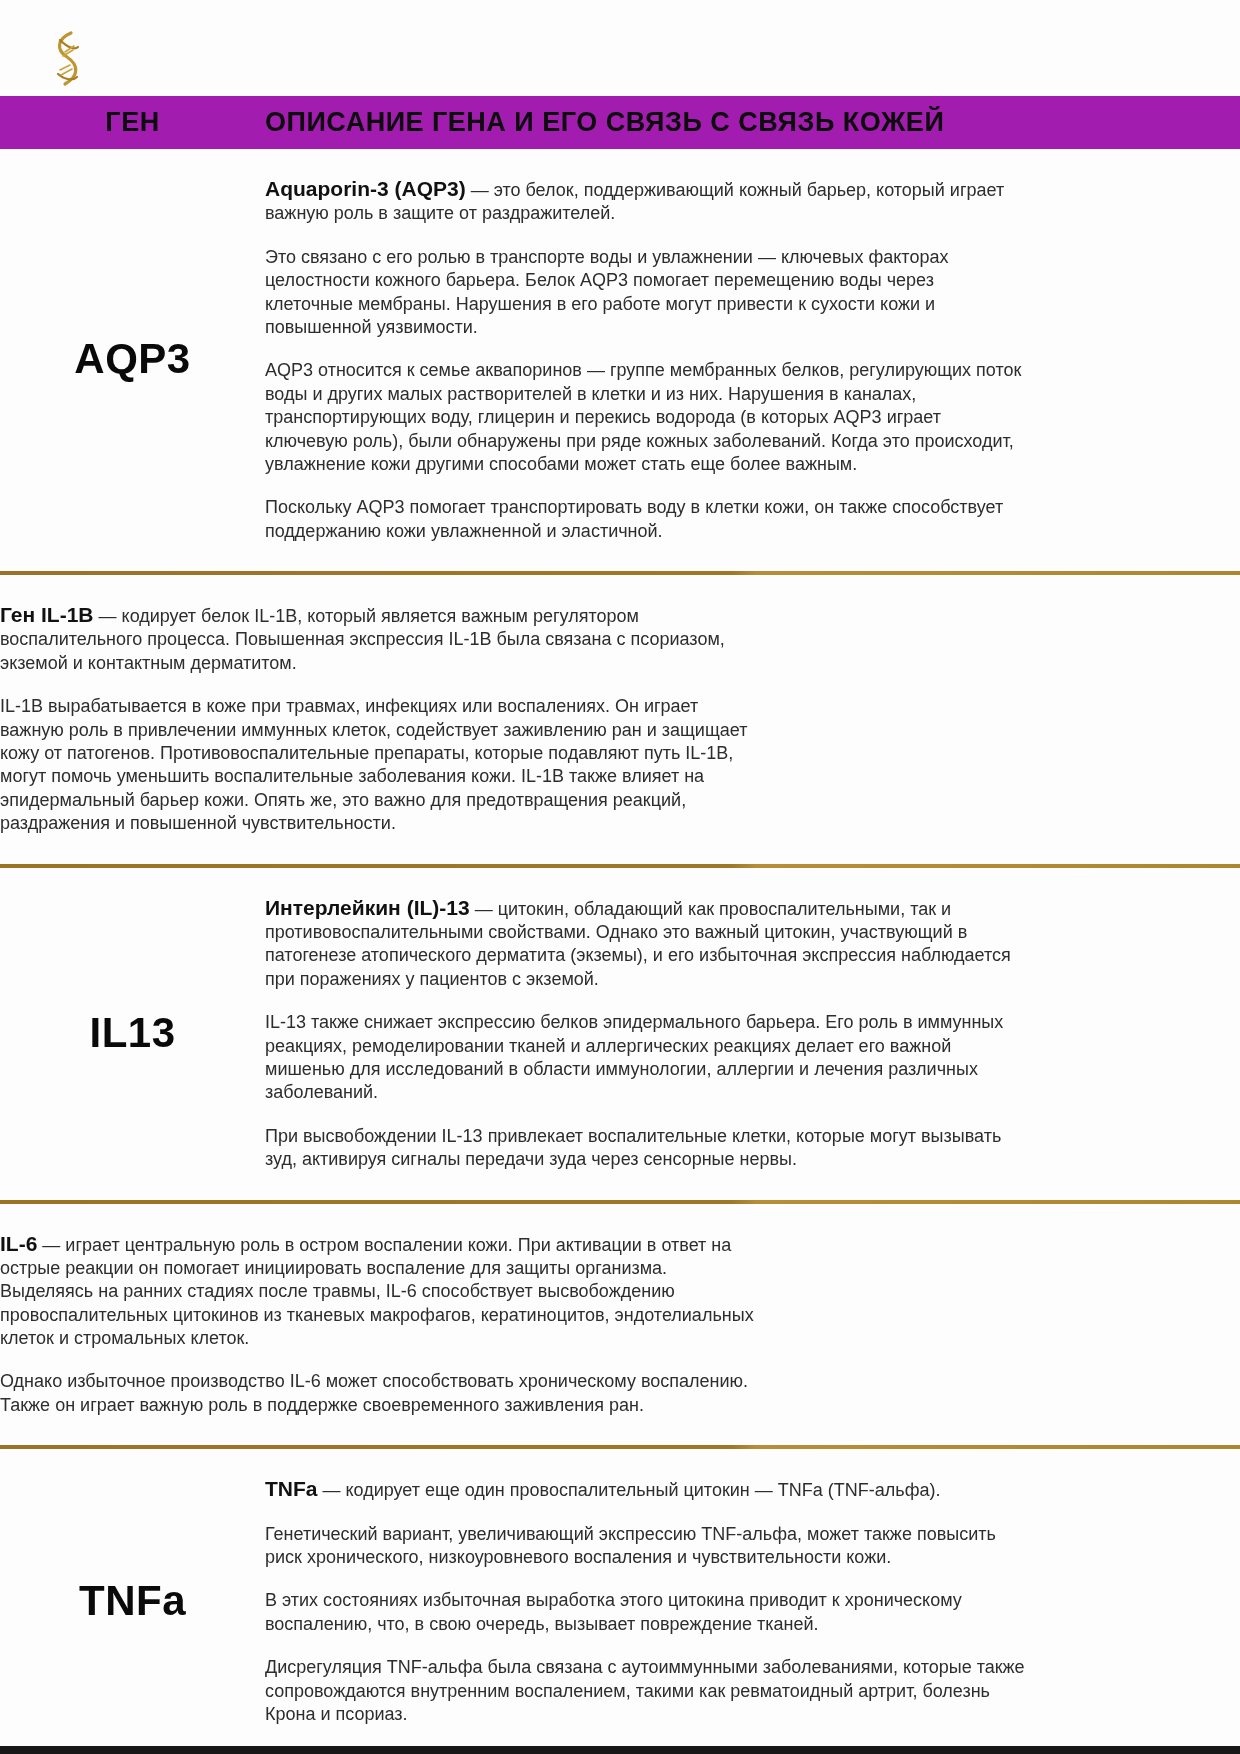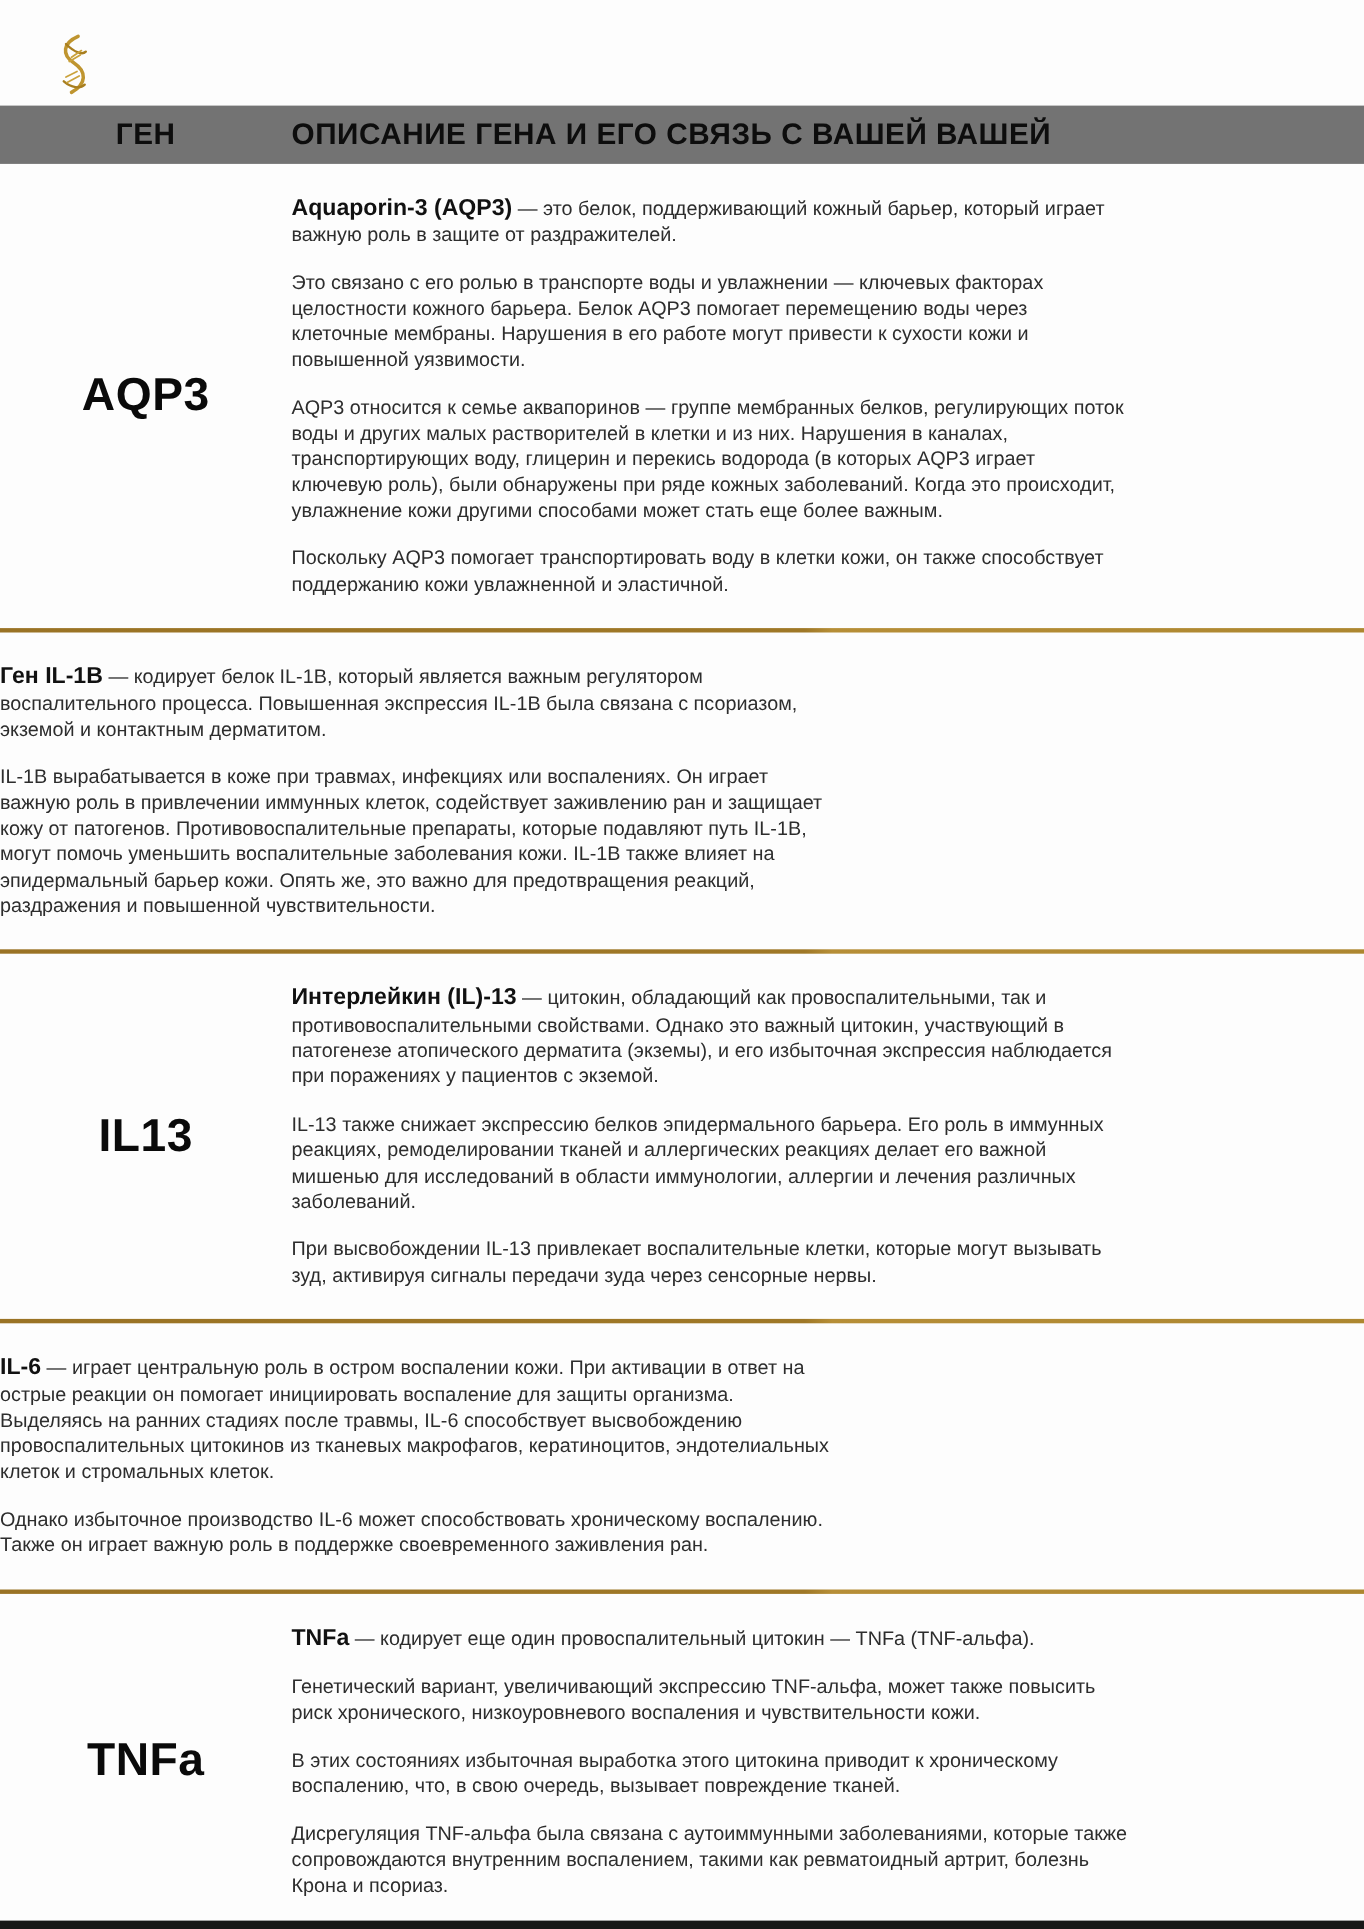--- a/index.html
+++ b/index.html
@@ -18,21 +18,21 @@
   
   .logo-wrap {
     padding: 30px 0 10px 48px;
     height: 96px;
   }
 
   
   .table-header {
     display: flex;
     align-items: center;
-    background: #737373;
+    background: #a21caf;
     height: 53px;
     width: 100%;
   }
   .table-header .gene-col-head {
     width: 265px;
     text-align: center;
     font-size: 27px;
     font-weight: 700;
     color: #0d0d0d;
     letter-spacing: 0.5px;
@@ -130,21 +130,21 @@
         <path d="M17 22 L26 16" stroke="#caa23c" stroke-width="1.6" stroke-linecap="round"></path>
         <path d="M15 26 L25 20" stroke="#caa23c" stroke-width="1.6" stroke-linecap="round"></path>
         <path d="M12 40 L22 35" stroke="#caa23c" stroke-width="1.6" stroke-linecap="round"></path>
         <path d="M13 45 L24 39" stroke="#caa23c" stroke-width="1.6" stroke-linecap="round"></path>
       </svg>
     </span>
   </div>
 
   <div class="table-header">
     <div class="gene-col-head">ГЕН</div>
-    <div class="desc-col-head">ОПИСАНИЕ ГЕНА И ЕГО СВЯЗЬ С ВАШЕЙ ВАШЕЙ</div>
+    <div class="desc-col-head">ОПИСАНИЕ ГЕНА И ЕГО СВЯЗЬ С СВЯЗЬ КОЖЕЙ</div>
   </div>
 
   <div class="gene-row">
     <div class="gene-name">AQP3</div>
     <div class="desc">
       <p><span class="lead">Aquaporin-3 (AQP3)</span><span> — это белок, поддерживающий кожный барьер, который играет важную роль в защите от раздражителей.</span></p>
       <p><span>Это связано с его ролью в транспорте воды и увлажнении — ключевых факторах целостности кожного барьера. Белок AQP3 помогает перемещению воды через клеточные мембраны. Нарушения в его работе могут привести к сухости кожи и повышенной уязвимости.</span></p>
       <p><span>AQP3 относится к семье аквапоринов — группе мембранных белков, регулирующих поток воды и других малых растворителей в клетки и из них. Нарушения в каналах, транспортирующих воду, глицерин и перекись водорода (в которых AQP3 играет ключевую роль), были обнаружены при ряде кожных заболеваний. Когда это происходит, увлажнение кожи другими способами может стать еще более важным.</span></p>
       <p><span>Поскольку AQP3 помогает транспортировать воду в клетки кожи, он также способствует поддержанию кожи увлажненной и эластичной.</span></p>
     </div>

